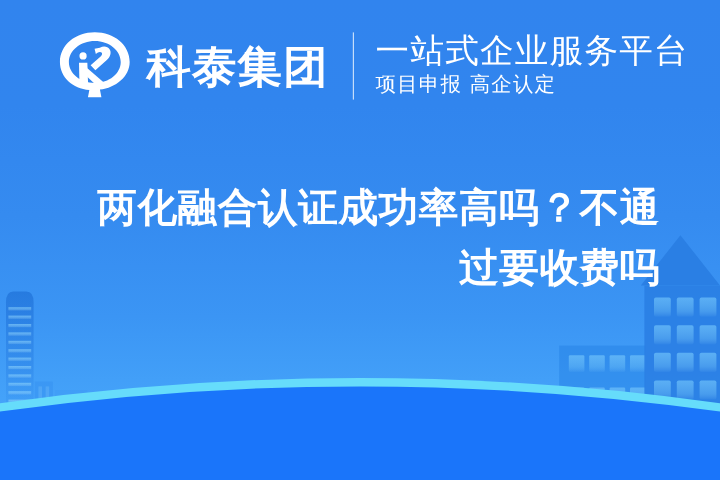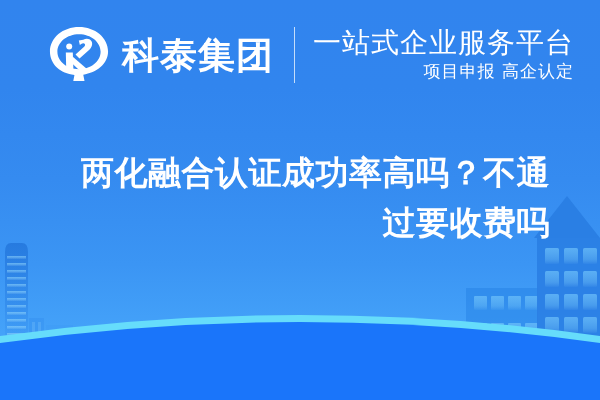--- a/index.html
+++ b/index.html
@@ -37,21 +37,20 @@
   
   .header {
     position: absolute;
     left: 0;
     top: 0;
     width: 488px;
     height: 110px;
     display: flex;
     align-items: center;
     z-index: 6;
-    text-align: right;
   }
   .logo-mark {
     width: 62px;
     height: 62px;
     margin-left: 48px;
     flex: none;
     display: block;
   }
   .brand-name {
     margin-left: 12px;

